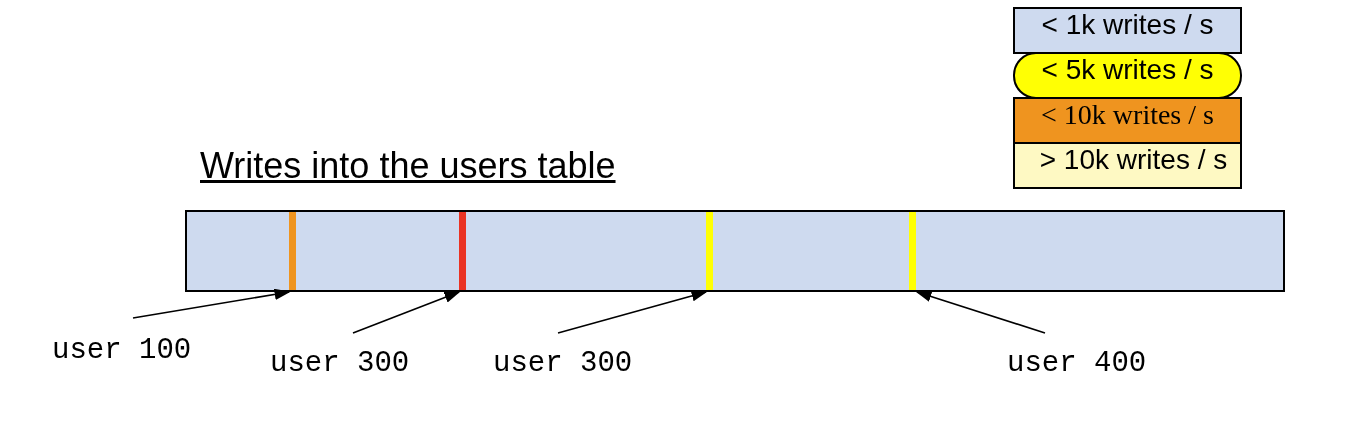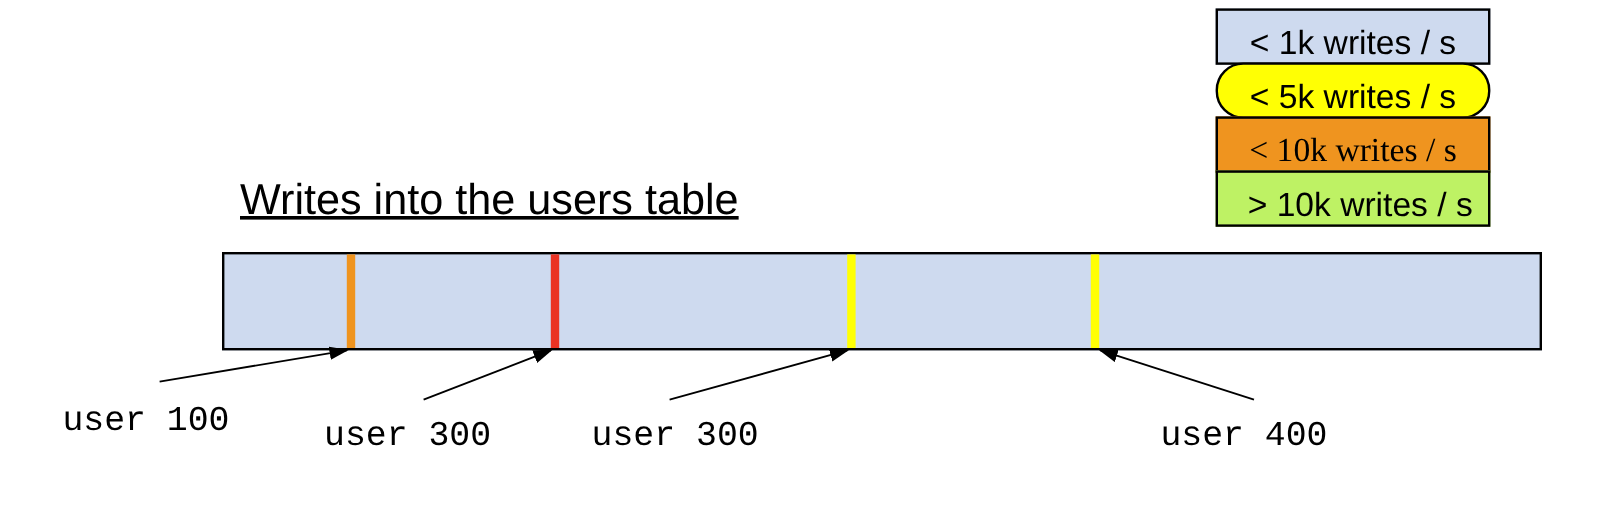--- a/index.html
+++ b/index.html
@@ -29,21 +29,21 @@
     position: absolute;
     left: 1013px;
     top: 7px;
     width: 229px;
   }
   .legend-item {
     height: 43px;
     border: 2px solid #000000;
     margin-top: -2px;
     display: flex;
-    align-items: flex-end;
+    align-items: flex-start;
     justify-content: center;
     font-size: 28px;
     white-space: nowrap;
   }
   .legend-item:first-child {
     margin-top: 0;
   }
   .bar {
     position: absolute;
     left: 185px;
@@ -86,21 +86,21 @@
   <div class="legend">
     <div class="legend-item" style="background: rgb(206, 218, 239);">
       <span>&lt; 1k writes / s</span>
     </div>
     <div class="legend-item" style="background: rgb(255, 255, 4); border-radius: 23px;">
       <span>&lt; 5k writes / s</span>
     </div>
     <div class="legend-item" style="background: rgb(239, 148, 31); font-family: Liberation Serif, serif;">
       <span>&lt; 10k writes / s</span>
     </div>
-    <div class="legend-item" style="background: #bef264; padding-left: 12px;">
+    <div class="legend-item" style="background: #fef9c3; padding-left: 12px;">
       <span>&gt; 10k writes / s</span>
     </div>
   </div>
 
   <div class="bar" style="background: rgb(206, 218, 239); border-color: rgb(0, 0, 0);">
     <div class="stripe" style="left: calc(9.6% - 3.5px); background: rgb(239, 148, 31);"></div>
     <div class="stripe" style="left: calc(25.1% - 3.5px); background: rgb(234, 51, 35);"></div>
     <div class="stripe" style="left: calc(47.7% - 3.5px); background: rgb(255, 255, 4);"></div>
     <div class="stripe" style="left: calc(66.2% - 3.5px); background: rgb(255, 255, 4);"></div>
   </div>
@@ -113,15 +113,15 @@
     </defs>
     <line x1="133" y1="318" x2="289" y2="292" marker-end="url(#arrowhead)"></line>
     <line x1="353" y1="333" x2="459" y2="292" marker-end="url(#arrowhead)"></line>
     <line x1="558" y1="333" x2="706" y2="292" marker-end="url(#arrowhead)"></line>
     <line x1="1045" y1="333" x2="917" y2="292" marker-end="url(#arrowhead)"></line>
   </svg>
 
   <div class="user-label" style="left:52px;  top:336px">user 100</div>
   <div class="user-label" style="left:270px; top:349px">user 300</div>
   <div class="user-label" style="left:493px; top:349px">user 300</div>
-  <div class="user-label" style="left:967px; top:349px">user 400</div>
+  <div class="user-label" style="left:1007px; top:349px">user 400</div>
 
 </div>
 
 </body></html>

